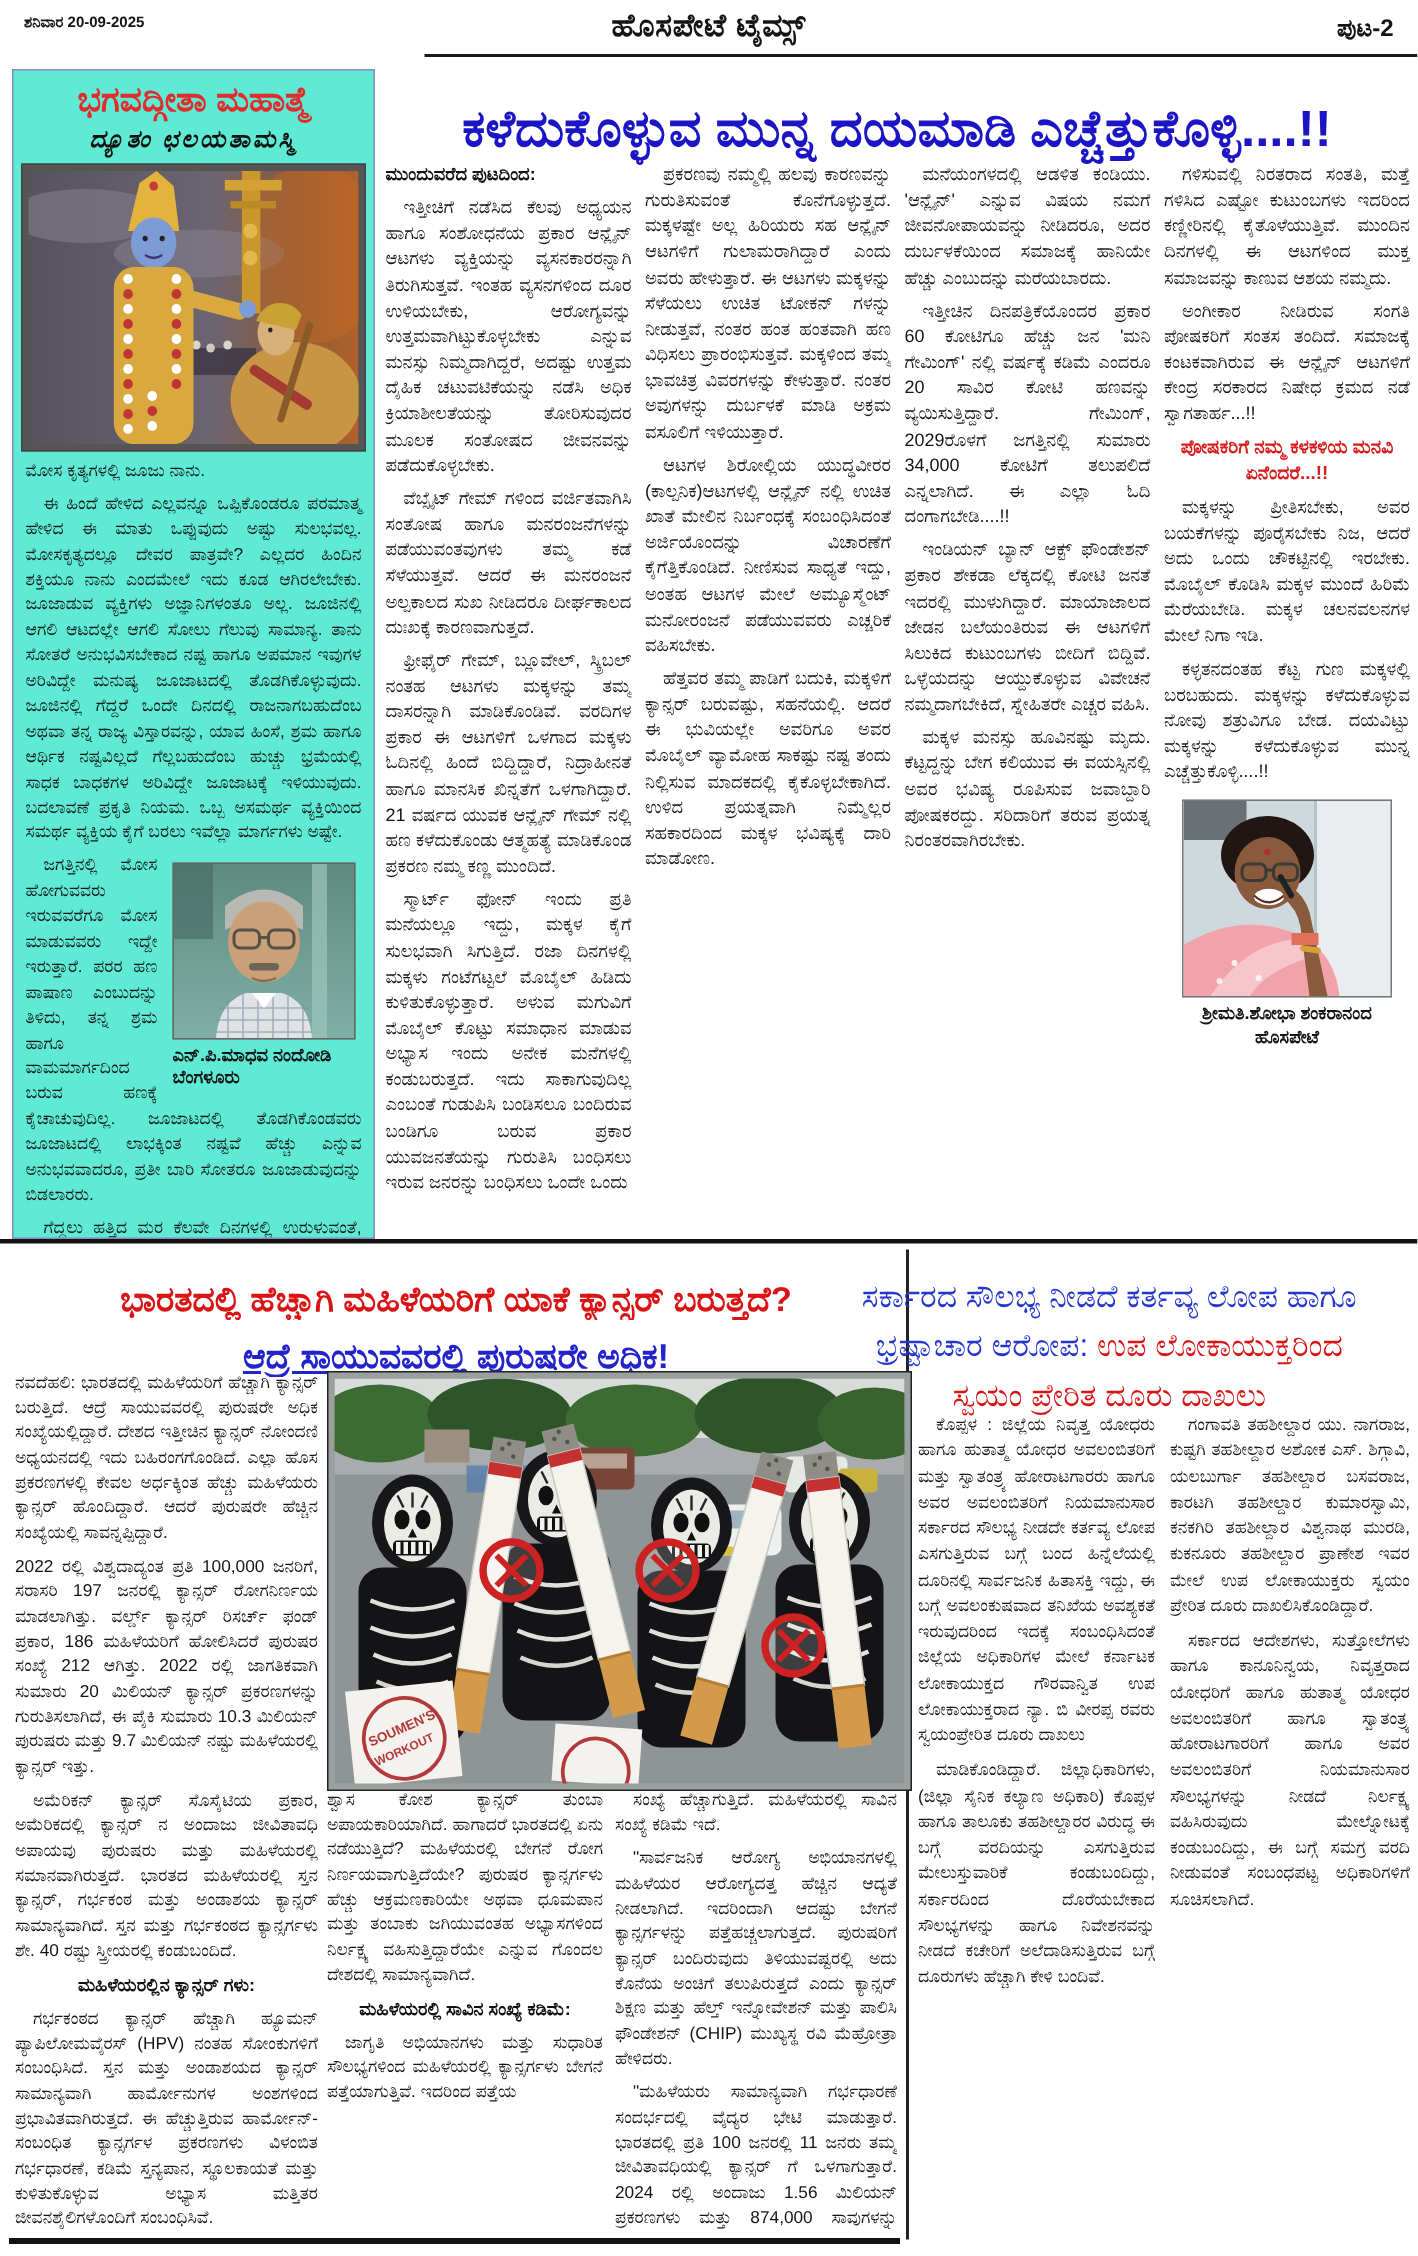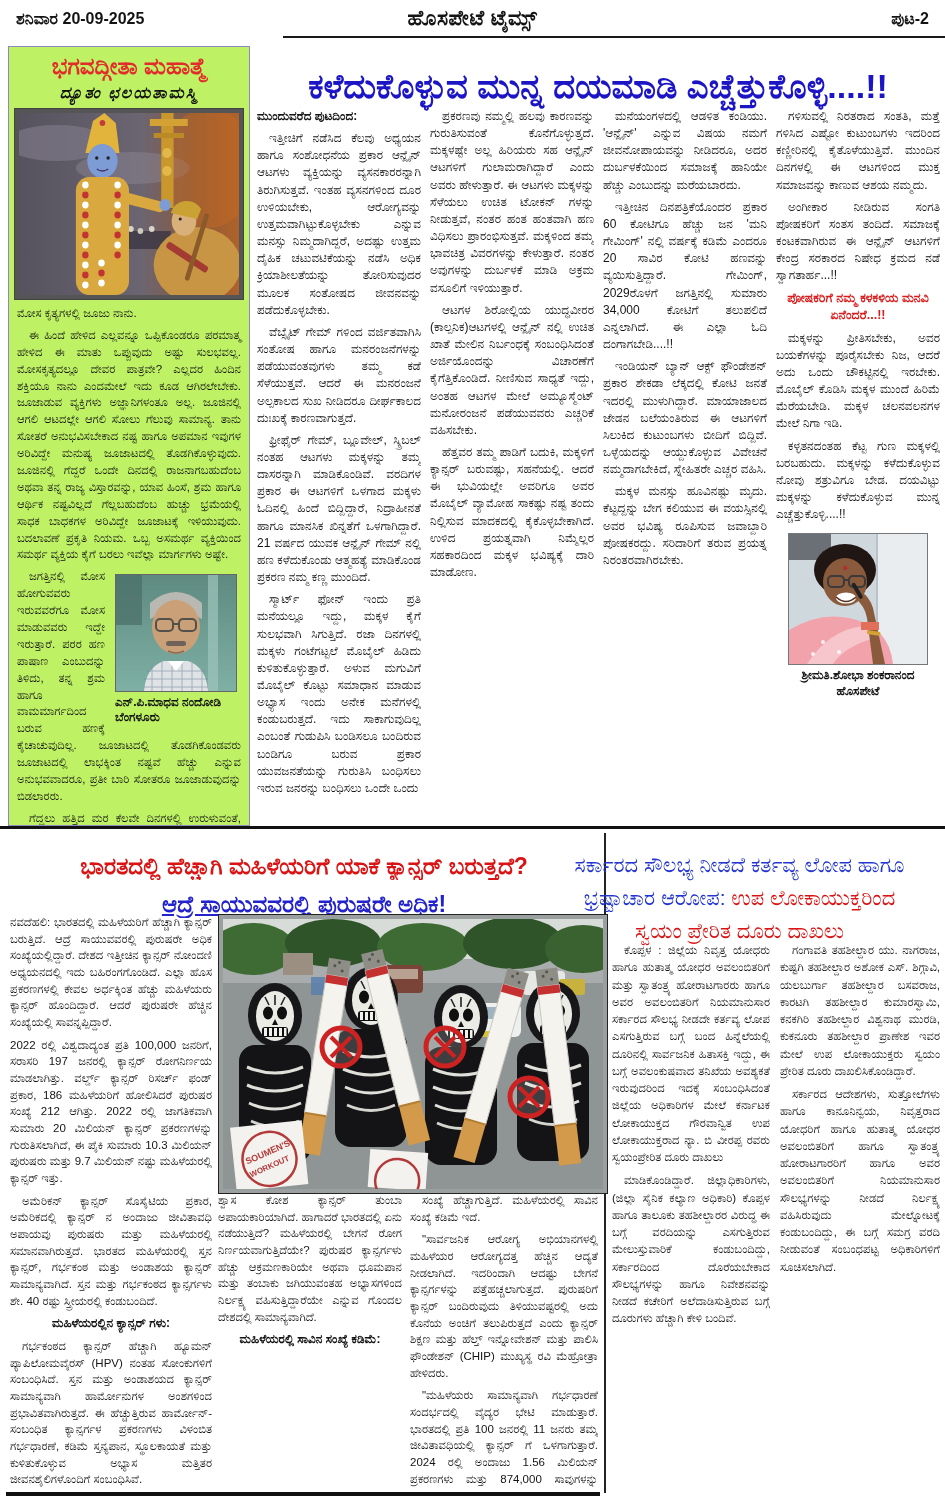--- a/index.html
+++ b/index.html
@@ -1,24 +1,24 @@
 <!DOCTYPE html>
 <html><head>
 <meta charset="utf-8">
 <style>
   html,body{margin:0;padding:0;background:#fff;}
   body{width:945px;height:1504px;position:relative;font-family:"Liberation Sans",sans-serif;color:#141414;overflow:hidden;}
   .abs{position:absolute;}
   
-  .hdr-date{left:16px;top:10px;font-size:16px;font-weight:bold;}
+  .hdr-date{left:16px;top:10px;font-size:10px;font-weight:bold;}
   .hdr-mast{left:0;right:0;top:6px;text-align:center;font-size:21px;font-weight:bold;letter-spacing:.5px;}
   .hdr-page{right:16px;top:10px;font-size:16px;font-weight:bold;}
   .hdr-rule{left:283px;right:0;top:36px;height:2px;background:#1a1a1a;}
   
-  .gita{left:8px;top:46px;width:242px;height:780px;background:#bef264;border:1px solid #8d89bd;box-sizing:border-box;overflow:hidden;}
+  .gita{left:8px;top:46px;width:242px;height:780px;background:#5eead4;border:1px solid #8d89bd;box-sizing:border-box;overflow:hidden;}
   .gita-title{margin:6px 4px 0;text-align:center;font-size:23px;font-weight:bold;color:#e22c2c;}
   .gita-sub{margin:4px 4px 6px;text-align:center;font-size:16px;font-weight:bold;color:#111;letter-spacing:2px;font-style:italic;}
   .gita-img{margin:0 5px;border:1px solid #444;height:182px;overflow:hidden;background:#555;}
   .gita-img svg{display:block;width:100%;height:100%;}
   .gita-body{padding:5px 8px;font-size:11.5px;line-height:1.47;text-align:justify;}
   .gita-body p{margin:0 0 5px;text-indent:12px;}
   .gita-body p.noind{text-indent:0;}
   .author-box{float:right;width:122px;margin:2px 0 2px 6px;}
   .author-box .ph{width:120px;height:116px;border:1px solid #666;background:#6b9a90;overflow:hidden;}
   .author-box svg{display:block;width:100%;height:100%;}
@@ -337,20 +337,21 @@
     </g>
     <g transform="rotate(4 175 250)">
       <rect x="146" y="232" width="58" height="38" fill="#f4f2ee"></rect>
       <circle cx="175" cy="262" r="22" fill="none" stroke="#b33a3a" stroke-width="2.5"></circle>
     </g>
   </svg>
 </figure>
 <div class="abs ccol ccolA">
   <p class="noind">ಶ್ವಾಸ ಕೋಶ ಕ್ಯಾನ್ಸರ್ ತುಂಬಾ ಅಪಾಯಕಾರಿಯಾಗಿದೆ. ಹಾಗಾದರೆ ಭಾರತದಲ್ಲಿ ಏನು ನಡೆಯುತ್ತಿದೆ? ಮಹಿಳೆಯರಲ್ಲಿ ಬೇಗನೆ ರೋಗ ನಿರ್ಣಯವಾಗುತ್ತಿದೆಯೇ? ಪುರುಷರ ಕ್ಯಾನ್ಸರ್ಗಳು ಹೆಚ್ಚು ಆಕ್ರಮಣಕಾರಿಯೇ ಅಥವಾ ಧೂಮಪಾನ ಮತ್ತು ತಂಬಾಕು ಜಗಿಯುವಂತಹ ಅಭ್ಯಾಸಗಳಿಂದ ನಿರ್ಲಕ್ಷ್ಯ ವಹಿಸುತ್ತಿದ್ದಾರೆಯೇ ಎನ್ನುವ ಗೊಂದಲ ದೇಶದಲ್ಲಿ ಸಾಮಾನ್ಯವಾಗಿದೆ.</p>
   <h5>ಮಹಿಳೆಯರಲ್ಲಿ ಸಾವಿನ ಸಂಖ್ಯೆ ಕಡಿಮೆ:</h5>
+  <p>ಜಾಗೃತಿ ಅಭಿಯಾನಗಳು ಮತ್ತು ಸುಧಾರಿತ ಸೌಲಭ್ಯಗಳಿಂದ ಮಹಿಳೆಯರಲ್ಲಿ ಕ್ಯಾನ್ಸರ್ಗಳು ಬೇಗನೆ ಪತ್ತೆಯಾಗುತ್ತಿವೆ. ಇದರಿಂದ ಪತ್ತೆಯ</p>
 </div>
 <div class="abs ccol ccolB">
     <p>ಸಂಖ್ಯೆ ಹೆಚ್ಚಾಗುತ್ತಿದೆ. ಮಹಿಳೆಯರಲ್ಲಿ ಸಾವಿನ ಸಂಖ್ಯೆ ಕಡಿಮೆ ಇದೆ.</p>
     <p>"ಸಾರ್ವಜನಿಕ ಆರೋಗ್ಯ ಅಭಿಯಾನಗಳಲ್ಲಿ ಮಹಿಳೆಯರ ಆರೋಗ್ಯದತ್ತ ಹೆಚ್ಚಿನ ಆದ್ಯತೆ ನೀಡಲಾಗಿದೆ. ಇದರಿಂದಾಗಿ ಆದಷ್ಟು ಬೇಗನೆ ಕ್ಯಾನ್ಸರ್ಗಳನ್ನು ಪತ್ತೆಹಚ್ಚಲಾಗುತ್ತದೆ. ಪುರುಷರಿಗೆ ಕ್ಯಾನ್ಸರ್ ಬಂದಿರುವುದು ತಿಳಿಯುವಷ್ಟರಲ್ಲಿ ಅದು ಕೊನೆಯ ಅಂಚಿಗೆ ತಲುಪಿರುತ್ತದೆ ಎಂದು ಕ್ಯಾನ್ಸರ್ ಶಿಕ್ಷಣ ಮತ್ತು ಹೆಲ್ತ್ ಇನ್ನೋವೇಶನ್ ಮತ್ತು ಪಾಲಿಸಿ ಫೌಂಡೇಶನ್ (CHIP) ಮುಖ್ಯಸ್ಥ ರವಿ ಮೆಹ್ರೋತ್ರಾ ಹೇಳಿದರು.</p>
     <p>"ಮಹಿಳೆಯರು ಸಾಮಾನ್ಯವಾಗಿ ಗರ್ಭಧಾರಣೆ ಸಂದರ್ಭದಲ್ಲಿ ವೈದ್ಯರ ಭೇಟಿ ಮಾಡುತ್ತಾರೆ. ಭಾರತದಲ್ಲಿ ಪ್ರತಿ 100 ಜನರಲ್ಲಿ 11 ಜನರು ತಮ್ಮ ಜೀವಿತಾವಧಿಯಲ್ಲಿ ಕ್ಯಾನ್ಸರ್ ಗೆ ಒಳಗಾಗುತ್ತಾರೆ. 2024 ರಲ್ಲಿ ಅಂದಾಜು 1.56 ಮಿಲಿಯನ್ ಪ್ರಕರಣಗಳು ಮತ್ತು 874,000 ಸಾವುಗಳನ್ನು ನಿರೀಕ್ಷಿಸಲಾಗಿದೆ.</p>
   </div>
 
 <h2 class="abs l-head">
   <span class="l-blue">ಸರ್ಕಾರದ ಸೌಲಭ್ಯ ನೀಡದೆ ಕರ್ತವ್ಯ ಲೋಪ ಹಾಗೂ</span><br>
   <span class="l-blue">ಭ್ರಷ್ಟಾಚಾರ ಆರೋಪ:</span>

